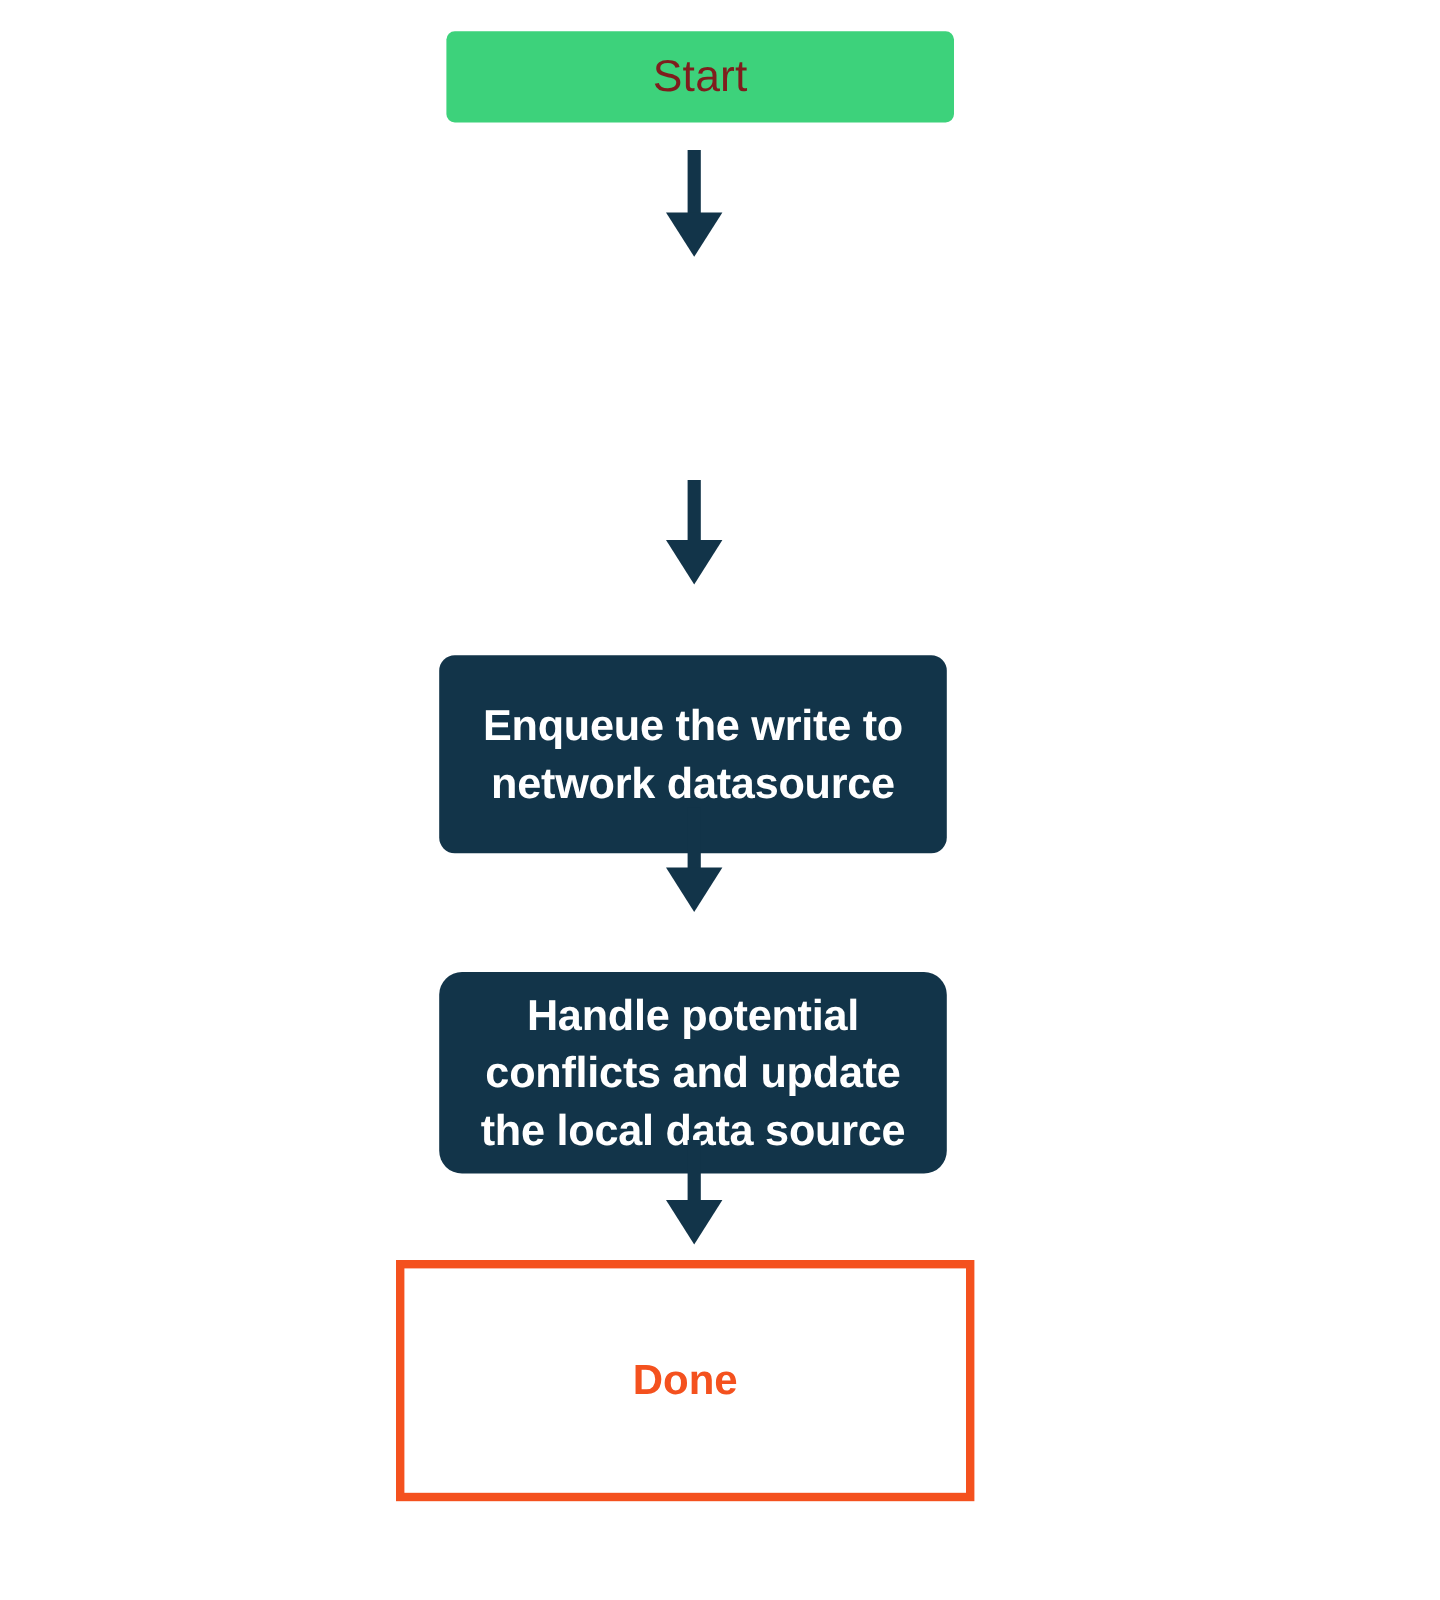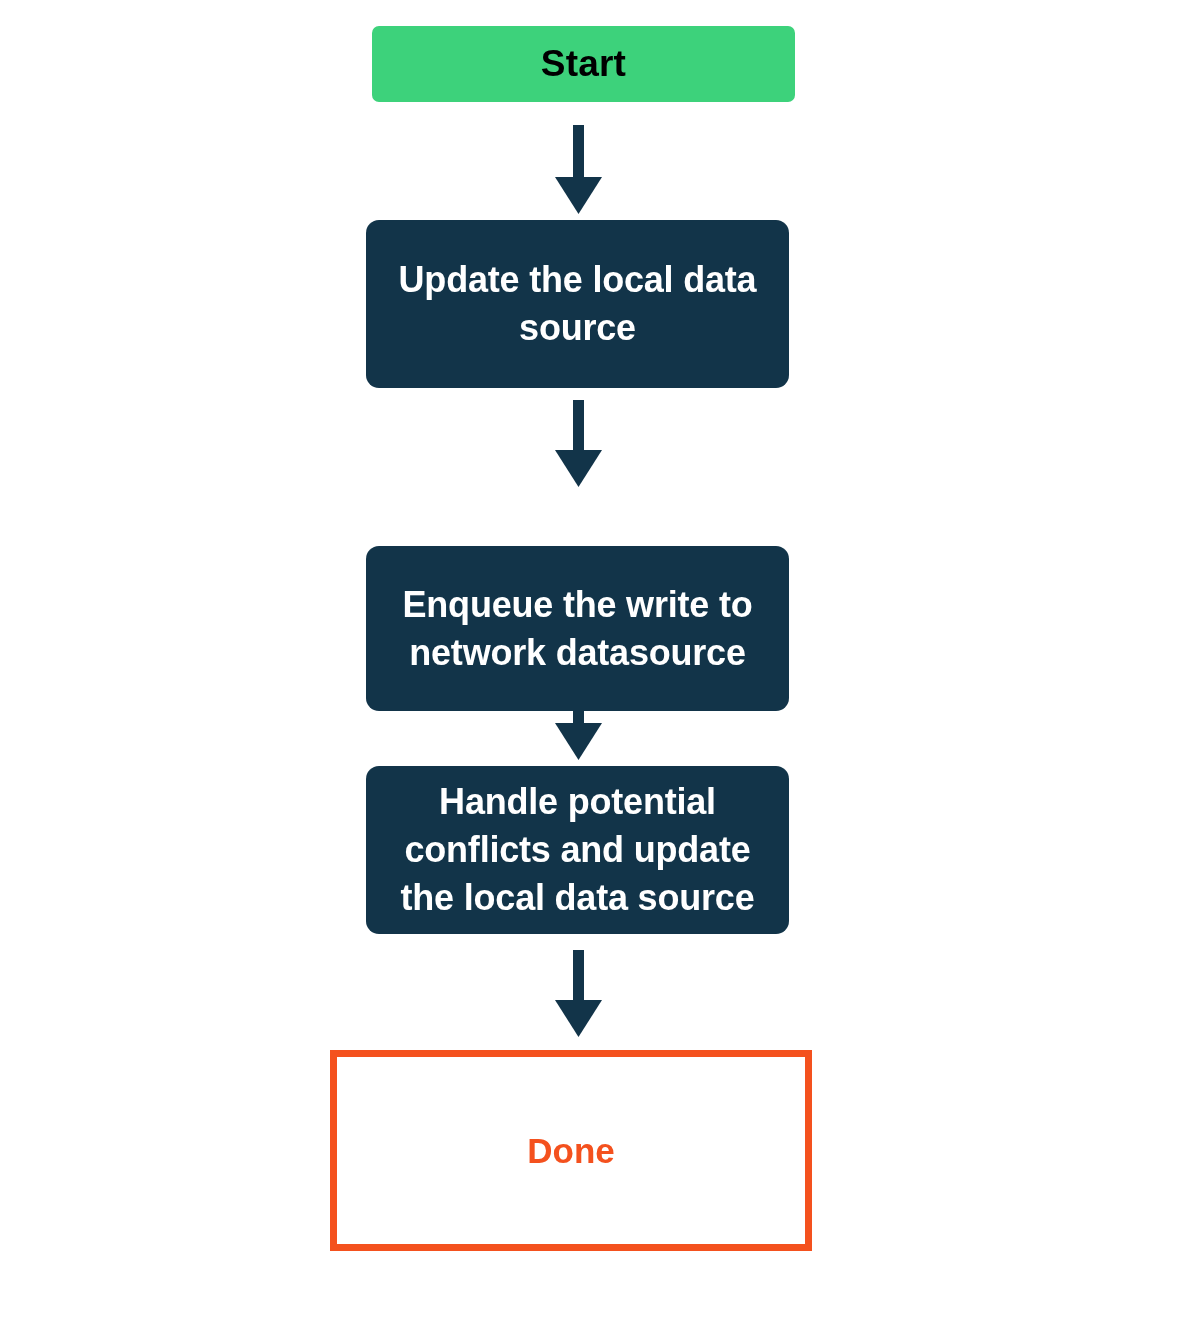--- a/index.html
+++ b/index.html
@@ -39,23 +39,23 @@
   
   .node-start {
     left: 372px;
     top: 26px;
     width: 423px;
     height: 76px;
     background: #3DD27B;
     border-radius: 7px;
   }
   .node-start .node-label {
-    color: #000000;
+    color: #7f1d1d;
     font-size: 37px;
-    font-weight: bold;
+    font-weight: normal;
     line-height: 44px;
     letter-spacing: 0.2px;
   }
 
   
   .node-process {
     left: 366px;
     width: 423px;
     background: #123449;
     border-radius: 13px;
@@ -64,21 +64,21 @@
     color: #ffffff;
     font-size: 36px;
     font-weight: bold;
     line-height: 48px;
     letter-spacing: -0.2px;
     padding: 0 16px;
   }
 
   .node-process-1 { top: 220px;  height: 168px; }
   .node-process-2 { top: 518px;  height: 165px; margin-top: 28px; }
-  .node-process-3 { top: 766px;  height: 168px; }
+  .node-process-3 { top: 810px;  height: 168px; border-radius: 19px; }
 
   
   .node-done {
     left: 330px;
     top: 1050px;
     width: 482px;
     height: 201px;
     background: #ffffff;
     border: 7px solid #F4511E;
     border-radius: 0;
@@ -108,23 +108,20 @@
     <span class="node-label">Start</span>
   </div>
 
   <div class="connector">
     <svg width="1200" height="1333" viewBox="0 0 1200 1333">
       <rect x="573" y="125" width="11" height="55" fill="#123449"></rect>
       <polygon points="555,177 602,177 578.5,214" fill="#123449"></polygon>
     </svg>
   </div>
 
-  <div class="node node-process node-process-1">
-    <span class="node-label">Update the local data source</span>
-  </div>
 
   <div class="connector">
     <svg width="1200" height="1333" viewBox="0 0 1200 1333">
       <rect x="573" y="400" width="11" height="53" fill="#123449"></rect>
       <polygon points="555,450 602,450 578.5,487" fill="#123449"></polygon>
     </svg>
   </div>
 
   <div class="node node-process node-process-2">
     <span class="node-label">Enqueue the write to network datasource</span>

